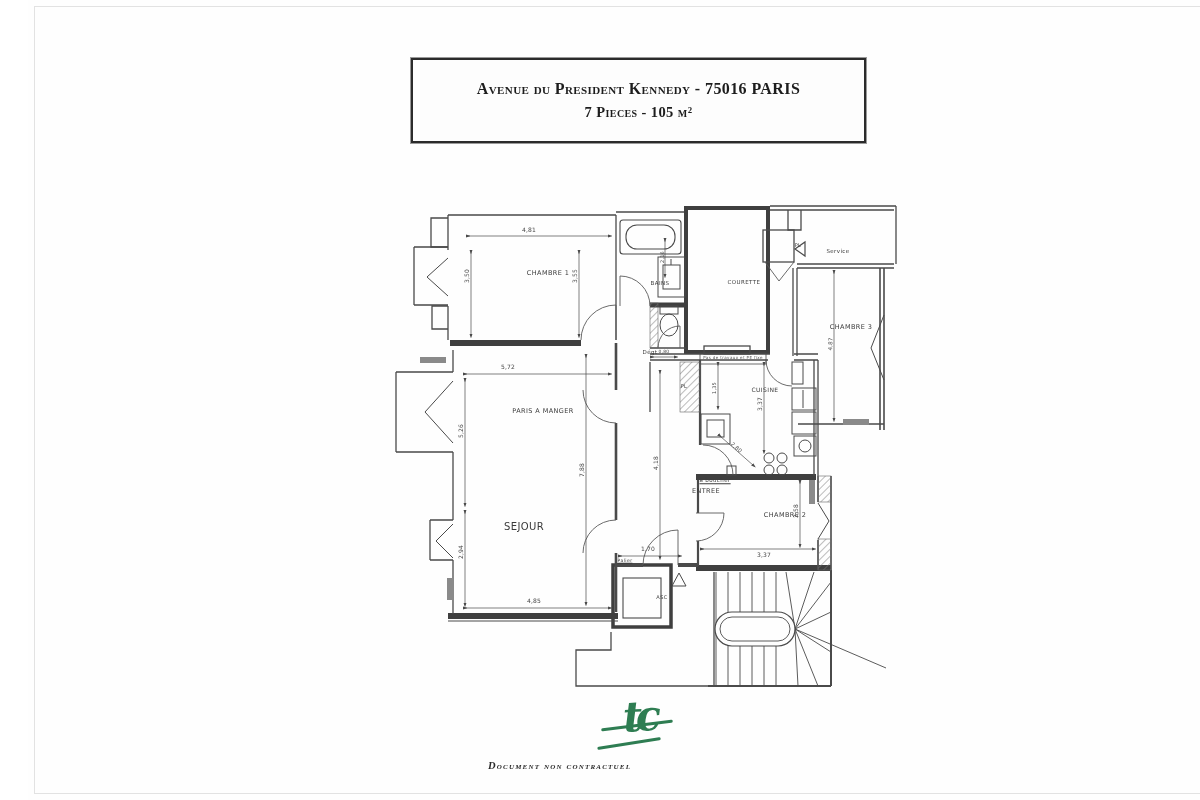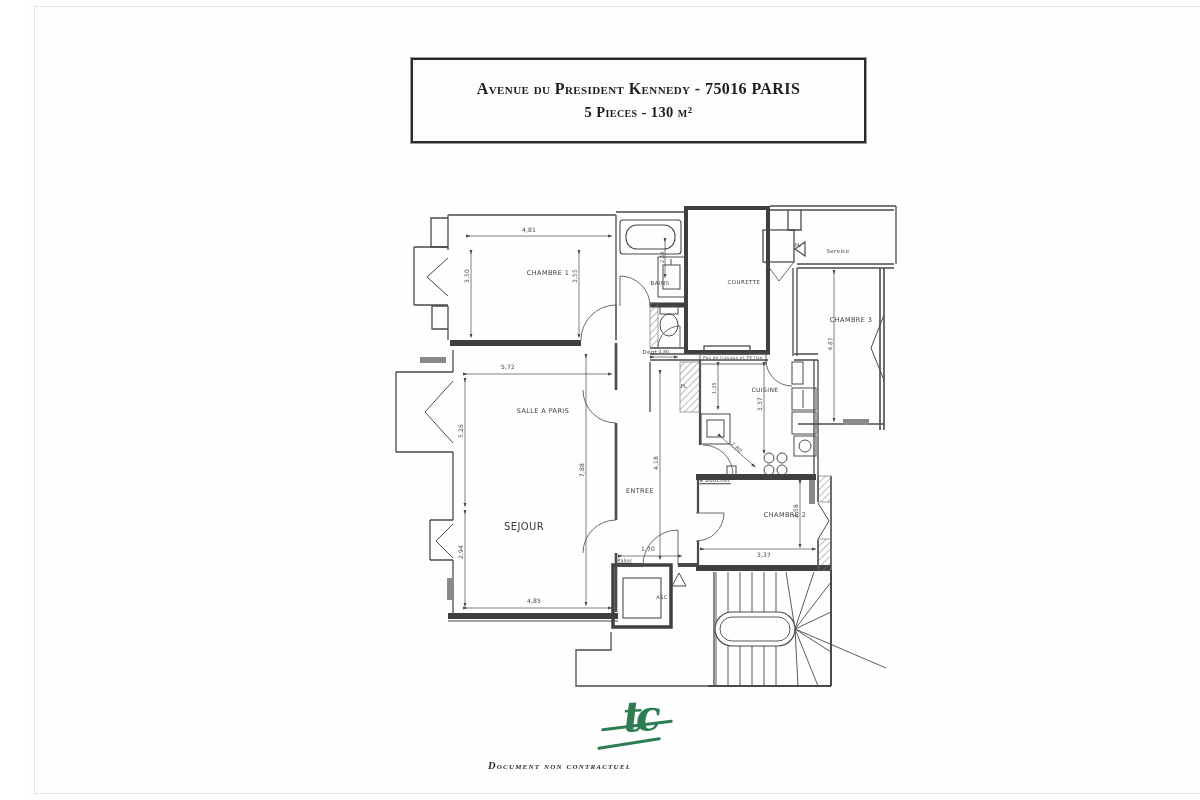--- a/index.html
+++ b/index.html
@@ -37,21 +37,21 @@
 </style>
 </head>
 <body>
 
 <div class="page">
 
   <div class="scan-frame"></div>
 
   <div class="title-box">
     <p class="title-line1">Avenue du President Kennedy - 75016 PARIS</p>
-    <p class="title-line3">5 Pieces - 130 m²</p>
+    <p class="title-line3">7 Pieces - 105 m²</p>
   </div>
 
   <svg id="plan-svg" width="1200" height="800" viewBox="0 0 1200 800">
     <defs>
       <marker id="arr" markerWidth="7" markerHeight="7" refX="3.5" refY="3.5" orient="auto">
         <path d="M0 1.2 L7 3.5 L0 5.8 Z" fill="#4a4a4a"></path>
       </marker>
       <pattern id="hatch" width="5" height="5" patternUnits="userSpaceOnUse" patternTransform="rotate(45)">
         <line x1="0" y1="0" x2="0" y2="5" stroke="#7a7a7a" stroke-width="1"></line>
       </pattern>
@@ -199,26 +199,26 @@
       <path d="M806 272 V420"></path>
     </g>
   </svg>
 
   <div id="plan-labels">
       <span class="plan-label room" style="left: 500px; top: 273px; font-size: 6.5px; transform: translate(-50%, -50%) rotate(0deg);">CHAMBRE 1</span>
       <span class="plan-label room" style="left: 612px; top: 284px; font-size: 5.5px; transform: translate(-50%, -50%) rotate(0deg);">BAINS</span>
       <span class="plan-label room" style="left: 696px; top: 283px; font-size: 5.5px; transform: translate(-50%, -50%) rotate(0deg);">COURETTE</span>
       <span class="plan-label room" style="left: 750px; top: 245px; font-size: 5px; transform: translate(-50%, -50%) rotate(0deg);">PL</span>
       <span class="plan-label room" style="left: 790px; top: 252px; font-size: 5.5px; transform: translate(-50%, -50%) rotate(0deg);">Service</span>
-      <span class="plan-label room" style="left: 803px; top: 320px; font-size: 6.5px; transform: translate(-50%, -50%) rotate(0deg);">CHAMBRE 3</span>
+      <span class="plan-label room" style="left: 803px; top: 327px; font-size: 6.5px; transform: translate(-50%, -50%) rotate(0deg);">CHAMBRE 3</span>
       <span class="plan-label room" style="left: 602px; top: 353px; font-size: 5.5px; transform: translate(-50%, -50%) rotate(0deg);">Dégt</span>
-      <span class="plan-label room" style="left: 495px; top: 411px; font-size: 6.5px; transform: translate(-50%, -50%) rotate(0deg);">SALLE A PARIS</span>
+      <span class="plan-label room" style="left: 495px; top: 411px; font-size: 6.5px; transform: translate(-50%, -50%) rotate(0deg);">PARIS A MANGER</span>
       <span class="plan-label room" style="left: 717px; top: 390px; font-size: 6px; transform: translate(-50%, -50%) rotate(0deg);">CUISINE</span>
       <span class="plan-label room" style="left: 636px; top: 386px; font-size: 5px; transform: translate(-50%, -50%) rotate(0deg);">PL</span>
-      <span class="plan-label room" style="left: 592px; top: 491px; font-size: 6.5px; transform: translate(-50%, -50%) rotate(0deg);">ENTREE</span>
+      <span class="plan-label room" style="left: 658px; top: 491px; font-size: 6.5px; transform: translate(-50%, -50%) rotate(0deg);">ENTREE</span>
       <span class="plan-label room" style="left: 476px; top: 527px; font-size: 10px; transform: translate(-50%, -50%) rotate(0deg);">SEJOUR</span>
       <span class="plan-label room" style="left: 737px; top: 515px; font-size: 6.5px; transform: translate(-50%, -50%) rotate(0deg);">CHAMBRE 2</span>
       <span class="plan-label room" style="left: 614px; top: 597px; font-size: 5px; transform: translate(-50%, -50%) rotate(0deg);">ASC</span>
       <span class="plan-label dim" style="left: 501px; top: 230px; font-size: 6px; transform: translate(-50%, -50%) rotate(0deg);">4,81</span>
       <span class="plan-label dim" style="left: 439px; top: 276px; font-size: 6px; transform: translate(-50%, -50%) rotate(-90deg);">3,50</span>
       <span class="plan-label dim" style="left: 547px; top: 276px; font-size: 6px; transform: translate(-50%, -50%) rotate(-90deg);">3,55</span>
       <span class="plan-label dim" style="left: 634px; top: 257px; font-size: 5px; transform: translate(-50%, -50%) rotate(-90deg);">2,16</span>
       <span class="plan-label dim" style="left: 480px; top: 367px; font-size: 6px; transform: translate(-50%, -50%) rotate(0deg);">5,72</span>
       <span class="plan-label dim" style="left: 433px; top: 431px; font-size: 6px; transform: translate(-50%, -50%) rotate(-90deg);">5,26</span>
       <span class="plan-label dim" style="left: 433px; top: 552px; font-size: 6px; transform: translate(-50%, -50%) rotate(-90deg);">2,94</span>

